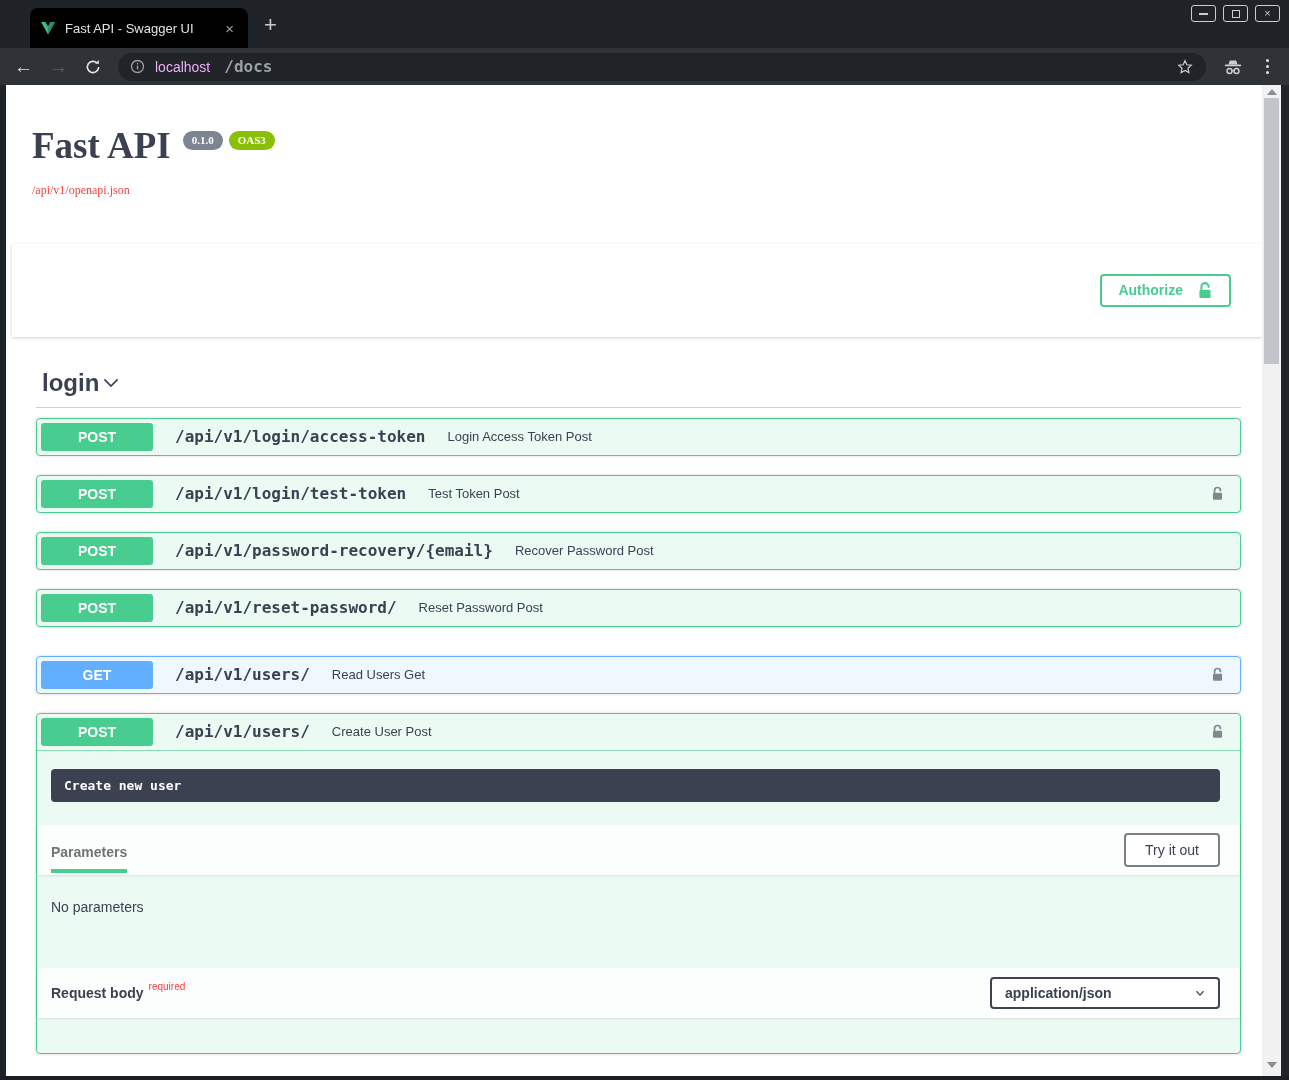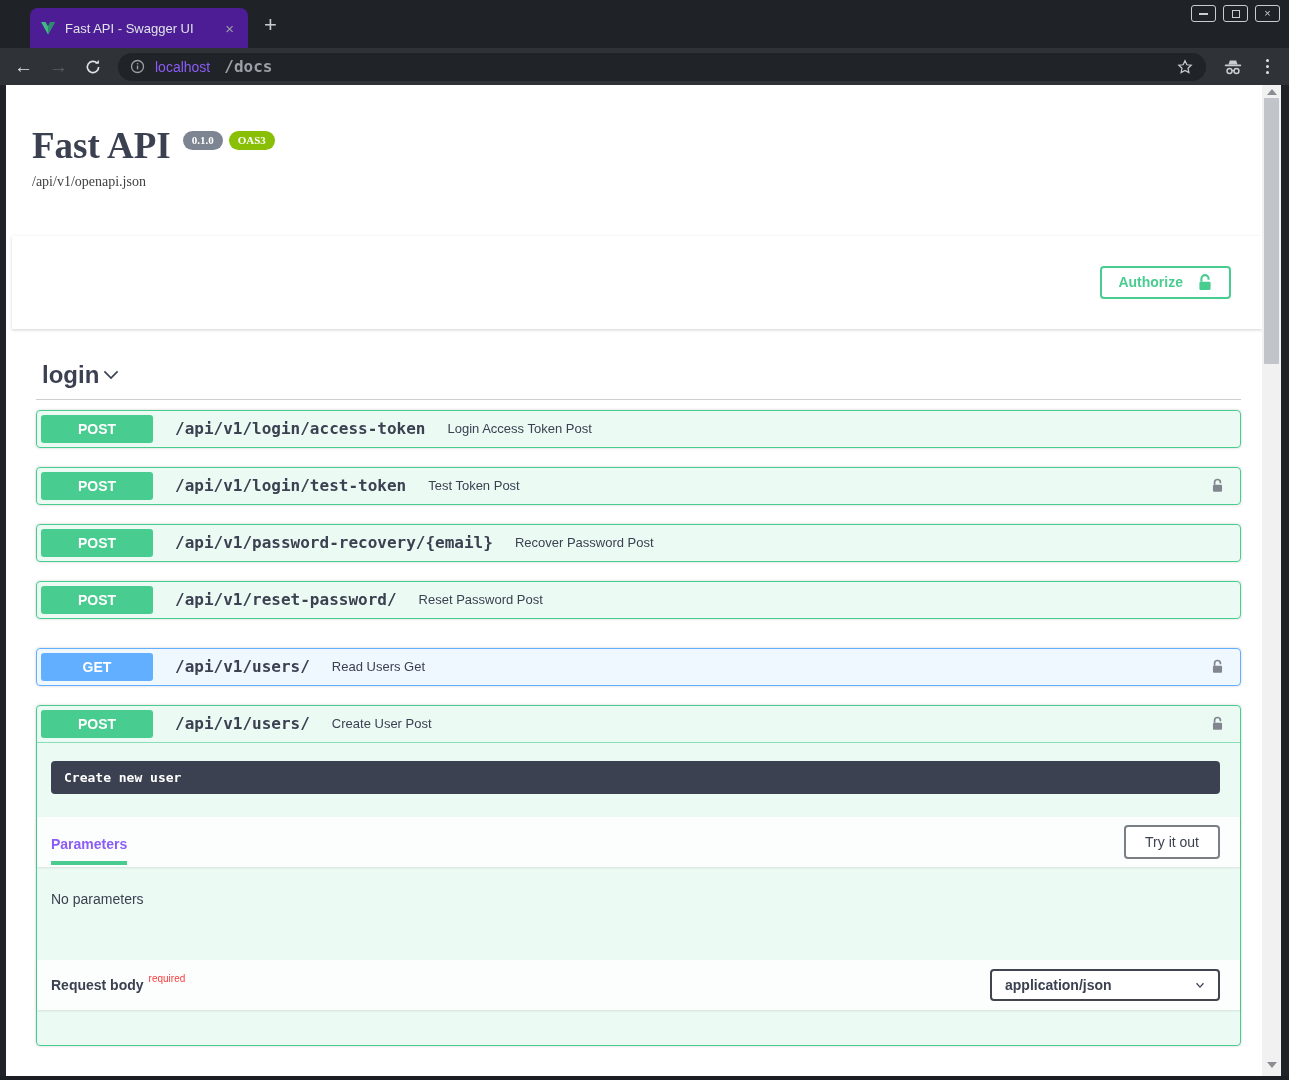--- a/index.html
+++ b/index.html
@@ -3,36 +3,36 @@
 <meta charset="utf-8">
 <style>
   * { box-sizing: border-box; margin: 0; padding: 0; }
   html,body { width:1289px; height:1080px; }
   body { font-family:"Liberation Sans", sans-serif; background:#1b1e22; }
 
   .frame { position:relative; width:1289px; height:1080px; background:#1f2226; overflow:hidden; }
 
   
   .tabbar { height:48px; background:#1f2226; position:relative; display:flex; align-items:flex-end; padding-left:30px; }
-  .tab { width:218px; height:40px; background:#4c1d95; border-radius:8px 8px 0 0; display:flex; align-items:center; gap:9px; padding:0 10px; cursor:pointer; }
+  .tab { width:218px; height:40px; background:#000000; border-radius:8px 8px 0 0; display:flex; align-items:center; gap:9px; padding:0 10px; cursor:pointer; }
   .tab-title { color:#dfe3e7; font-size:13px; flex:1; white-space:nowrap; overflow:hidden; }
   .tab-close { color:#9aa0a6; font-size:15px; line-height:1; padding:2px 4px; cursor:pointer; }
   .newtab { color:#c7cbd0; font-size:22px; font-weight:400; margin:0 0 10px 16px; cursor:pointer; }
   .wincontrols { position:absolute; top:5px; right:9px; display:flex; gap:7px; }
   .winbtn { width:25px; height:17px; border:1px solid #c9cdd2; border-radius:3px; display:flex; align-items:center; justify-content:center; color:#c9cdd2; font-size:11px; line-height:1; cursor:pointer; }
   .glyph-min { display:block; width:9px; border-top:2px solid #c9cdd2; }
   .glyph-max { display:block; width:8px; height:8px; border:1.5px solid #c9cdd2; }
 
   .toolbar { height:37px; background:#2f3338; display:flex; align-items:center; padding:0 14px; gap:16px; }
   .navic { font-size:19px; line-height:1; cursor:pointer; }
   .back { color:#dfe3e7; }
   .fwd { color:#5b6065; }
   .omnibox { flex:1; height:28px; background:#202327; border-radius:14px; display:flex; align-items:center; gap:10px; padding:0 12px; cursor:text; }
   .url { font-size:14px; }
-  .url .host { color:#8b5cf6; }
+  .url .host { color:#f0abfc; }
   .url .path { color:#9aa0a6; }
   .obx-star { margin-left:auto; cursor:pointer; display:flex; }
   .menu-dots { display:flex; flex-direction:column; gap:3px; cursor:pointer; padding:0 6px; }
   .menu-dots i { width:3px; height:3px; border-radius:50%; background:#dfe3e7; }
 
   
   .page { position:absolute; left:6px; top:85px; width:1275px; height:991px; background:#fff; overflow:hidden; }
   .bottom-edge { position:absolute; left:0; right:0; bottom:0; height:4px; background:#1b1e22; z-index:9; }
 
   .scrollbar { position:absolute; right:0; top:0; width:19px; height:100%; background:#f1f1f1; z-index:5; }
@@ -42,21 +42,21 @@
 
   .content { width:1256px; color:#3b4151; }
 
   .info { padding:42px 0 0 26px;font-family:Liberation Serif, serif; }
   .title-row { display:flex; align-items:flex-start; }
   h1.api-title { font-size:37px; font-weight:700; color:#3b4151; line-height:1.05; }
   .badges { display:flex; gap:6px; margin:4px 0 0 12px; }
   .pill { font-size:11px; font-weight:700; color:#fff; padding:3px 9px; border-radius:10px; line-height:1.2; }
   .pill.version { background:#7d8492; }
   .pill.oas { background:#89bf04; }
-  .spec-link { display:inline-block; margin-top:8px; font-size:14px; color:#404040; text-decoration:none; cursor:pointer; }
+  .spec-link { display:inline-block; margin-top:17px; font-size:12px; color:#ef4444; text-decoration:none; cursor:pointer; }
 
   .scheme-container { position:relative; margin:46px 0 16px 6px; width:1250px; height:93px; background:#fff; box-shadow:0 1px 3px rgba(0,0,0,.18); }
   .authorize-btn { position:absolute; right:31px; top:30px; height:33px; display:flex; align-items:center; gap:14px; padding:0 16px; background:#fff; border:2px solid #49cc90; border-radius:4px; color:#49cc90; font-weight:700; font-size:14px; cursor:pointer; font-family:"Liberation Sans",sans-serif; }
 
   .swagger { padding:0 21px 0 30px; margin-top:20px; }
   .tag-header { display:flex; align-items:center; padding:12px 8px 10px 6px; border-bottom:1px solid rgba(59,65,81,.25); cursor:pointer; }
   h2.tag-title { font-size:24px; font-weight:700; color:#3b4151; }
   .chev { cursor:pointer; }
   .ops { padding-top:10px; }
 
@@ -70,21 +70,21 @@
   .opblock.get  .method { background:#61affe; }
   .path { font-family:"DejaVu Sans Mono", monospace; font-weight:700; font-size:16px; color:#3b4151; margin-left:14px; }
   .smry { font-size:13px; color:#3b4151; margin-left:14px; }
   .lock { margin-left:auto; margin-right:12px; color:#82878f; display:flex; cursor:pointer; }
   .auth-lock { color:#49cc90; display:flex; }
 
   
   .op-body { padding-bottom:0; }
   .op-desc { margin:18px 20px 0 14px; background:#3b4151; color:#fff; font-family:"DejaVu Sans Mono", monospace; font-weight:600; font-size:13px; padding:9px 13px; border-radius:4px; }
   .sec-header { margin-top:23px; min-height:50px; background:rgba(255,255,255,.8); box-shadow:0 1px 2px rgba(0,0,0,.1); display:flex; justify-content:space-between; align-items:center; padding:0 20px 0 14px; }
-  .param-tab { font-size:14px; font-weight:700; color:#8b5cf6; padding:17px 0 9px; border-bottom:4px solid #49cc90; cursor:pointer; }
+  .param-tab { font-size:14px; font-weight:700; color:#737373; padding:17px 0 9px; border-bottom:4px solid #49cc90; cursor:pointer; }
   .try-btn { padding:7px 19px; border:2px solid #7a7f85; border-radius:4px; background:#fff; font-weight:400; font-size:14px; color:#3b4151; cursor:pointer; font-family:"Liberation Sans",sans-serif; }
   .no-params { padding:24px 14px 30px; font-size:14px; color:#3b4151; }
   .req-label-wrap { display:flex; align-items:flex-start; }
   .req-label { font-size:14px; font-weight:700; color:#3b4151; }
   .required-flag { color:#f93e3e; font-size:10px; margin-left:5px; position:relative; top:-4px; }
   .media-select { width:230px; height:32px; border:2px solid #41444e; border-radius:4px; background:#fff; display:flex; align-items:center; justify-content:space-between; padding:0 11px 0 13px; font-weight:700; font-size:14px; color:#3b4151; cursor:pointer;margin-left:28px; }
   .model-box { padding:35px 20px 0 14px; }
 </style>
 </head>
 <body>

